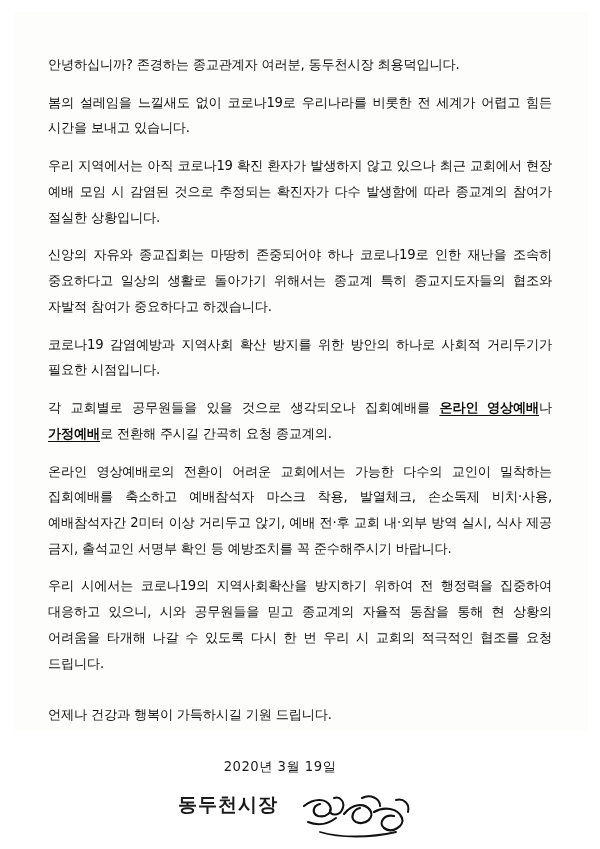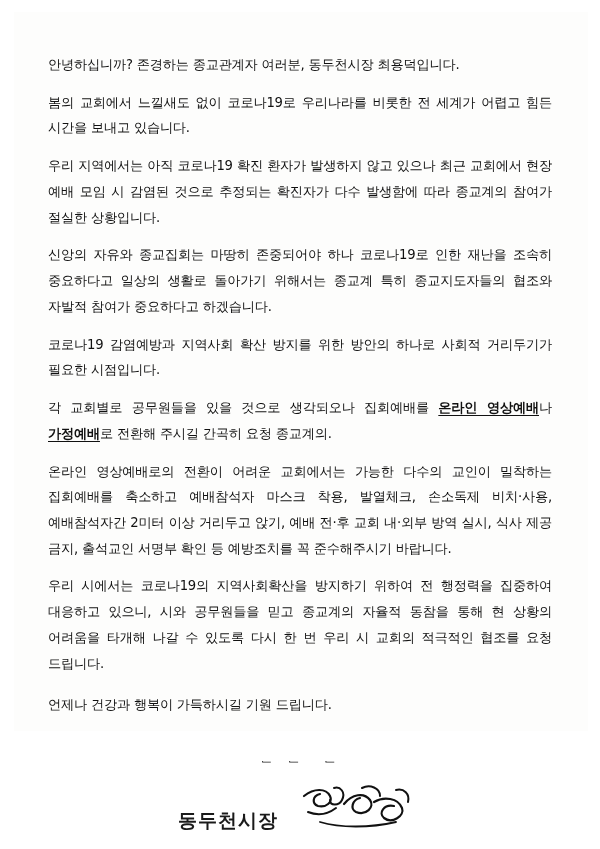--- a/index.html
+++ b/index.html
@@ -32,35 +32,36 @@
   .para {
     margin: 0 0 12px 0;
     word-break: keep-all;
   }
   .para.tight {
   }
   .emph-underline {
     font-weight: bold;
     text-decoration: underline;
     text-underline-offset: 3px;
+    font-family: Liberation Serif, serif;
   }
   .closing {
-    margin-top: 16px;
+    margin-top: 26px;
   }
   .date-line {
     margin-top: 30px;
     text-align: center;
     font-size: 13.2px;
     letter-spacing: 0.5px;
     padding-right: 40px;
   }
   .sign-row {
     margin-top: 16px;
     display: flex;
-    align-items: flex-end;
+    align-items: flex-start;
     justify-content: center;
     gap: 22px;
     padding-right: 10px;
   }
   .signer-title {
     font-size: 19px;
     font-weight: bold;
     letter-spacing: 1px;
   }
   .signature {
@@ -85,21 +86,21 @@
 </style>
 </head>
 <body>
 
 <div class="page">
 
   <div class="doc-body">
 
     <p class="para">안녕하십니까? 존경하는 종교관계자 여러분, 동두천시장 최용덕입니다.</p>
 
-    <p class="para">봄의 교회에서 느낄새도 없이 코로나19로 우리나라를 비롯한 전 세계가 어렵고 힘든 시간을 보내고 있습니다.</p>
+    <p class="para">봄의 설레임을 느낄새도 없이 코로나19로 우리나라를 비롯한 전 세계가 어렵고 힘든 시간을 보내고 있습니다.</p>
 
     <p class="para">우리 지역에서는 아직 코로나19 확진 환자가 발생하지 않고 있으나 최근 교회에서 현장 예배 모임 시 감염된 것으로 추정되는 확진자가 다수 발생함에 따라 종교계의 참여가 절실한 상황입니다.</p>
 
     <p class="para">신앙의 자유와 종교집회는 마땅히 존중되어야 하나 코로나19로 인한 재난을 조속히 중요하다고 일상의 생활로 돌아가기 위해서는 종교계 특히 종교지도자들의 협조와 자발적 참여가 중요하다고 하겠습니다.</p>
 
     <p class="para tight">코로나19 감염예방과 지역사회 확산 방지를 위한 방안의 하나로 사회적 거리두기가 필요한 시점입니다.</p>
 
     <p class="para">
       <span>각 교회별로 공무원들을 있을 것으로 생각되오나 집회예배를 </span><span class="emph-underline">온라인 영상예배</span><span>나 </span><span class="emph-underline">가정예배</span><span>로 전환해 주시길 간곡히 요청 종교계의.</span>
     </p>

